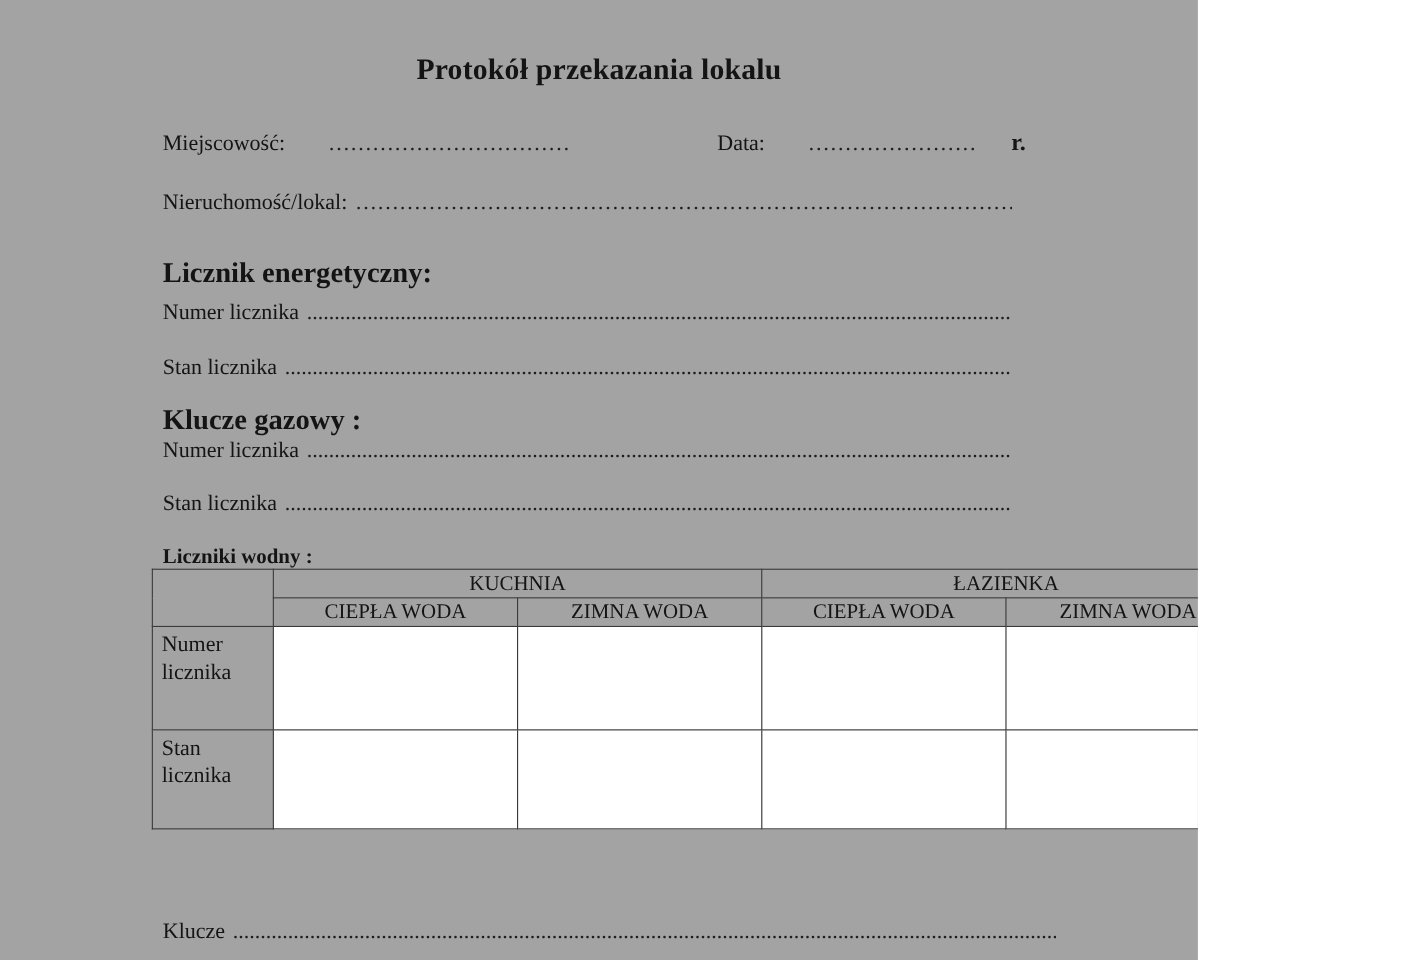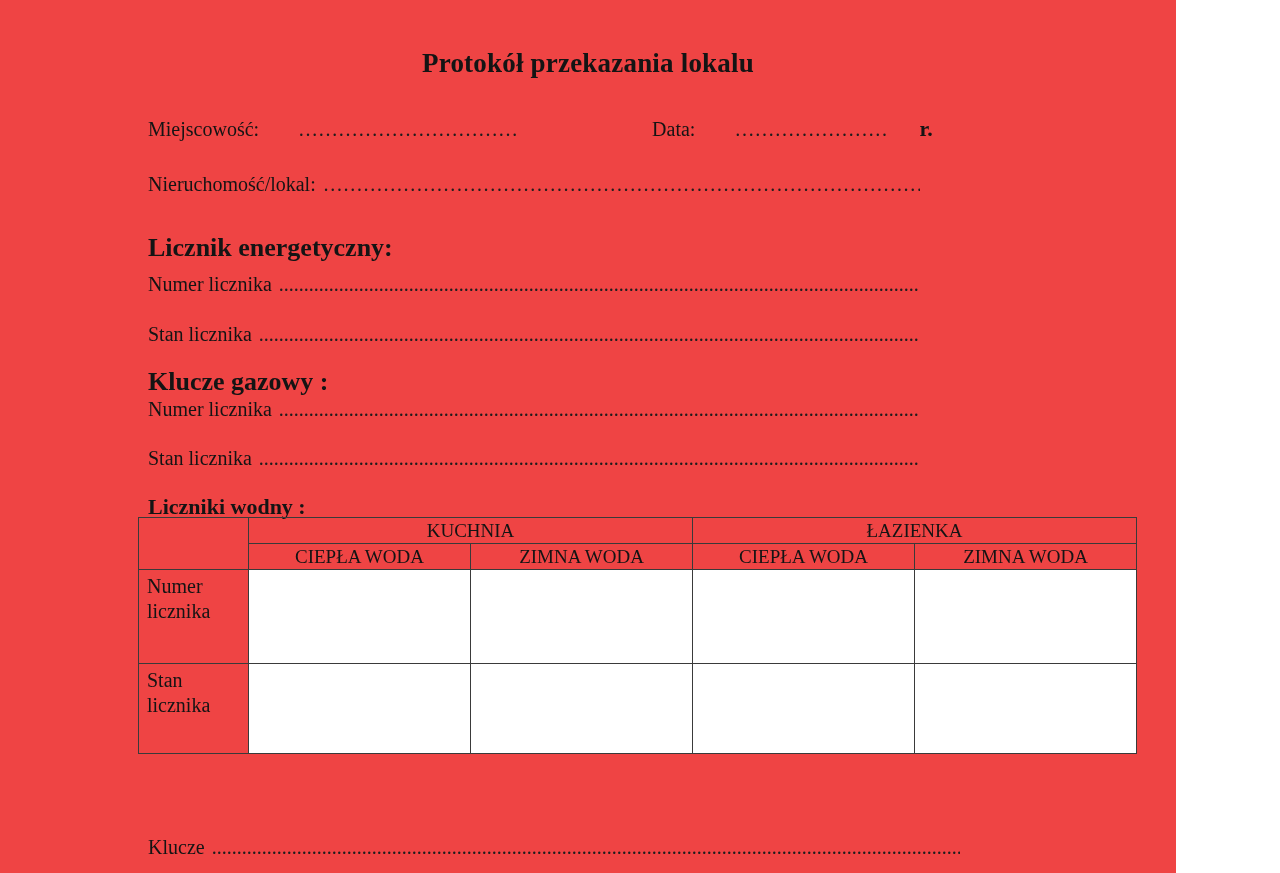--- a/index.html
+++ b/index.html
@@ -1,21 +1,21 @@
 <!DOCTYPE html>
 <html><head>
 <meta charset="utf-8">
 <style>
   * { box-sizing: border-box; margin: 0; padding: 0; }
   html, body { background: #ffffff; }
   .page {
     position: relative;
-    width: 1176px;
+    width: 1089px;
     height: 873px;
-    background: #ef4444;
+    background: #a3a3a3;
     font-family: "Liberation Serif", "DejaVu Serif", serif;
     color: #141414;
     overflow: hidden;
   }
   .doc-title {
     position: absolute;
     top: 48px;
     left: 0;
     width: 100%;
     text-align: center;
@@ -120,21 +120,21 @@
   <div class="row" style="left:148px; top:396px; width:772px;">
     <span class="label label-gap">Numer licznika</span>
     <span class="dots dots-fill">................................................................................................................................................................</span>
   </div>
 
   <div class="row" style="left:148px; top:445px; width:772px;">
     <span class="label label-gap">Stan licznika</span>
     <span class="dots dots-fill">................................................................................................................................................................</span>
   </div>
 
-  <div class="heading" style="left:148px; top:494px; font-size:22px;">Liczniki wodny :</div>
+  <div class="heading" style="left:148px; top:494px; font-size:19px;">Liczniki wodny :</div>
 
   <table class="meters-table">
     <colgroup>
       <col style="width:110px">
       <col style="width:222px">
       <col style="width:222px">
       <col style="width:222px">
       <col style="width:222px">
     </colgroup>
     <tbody>

